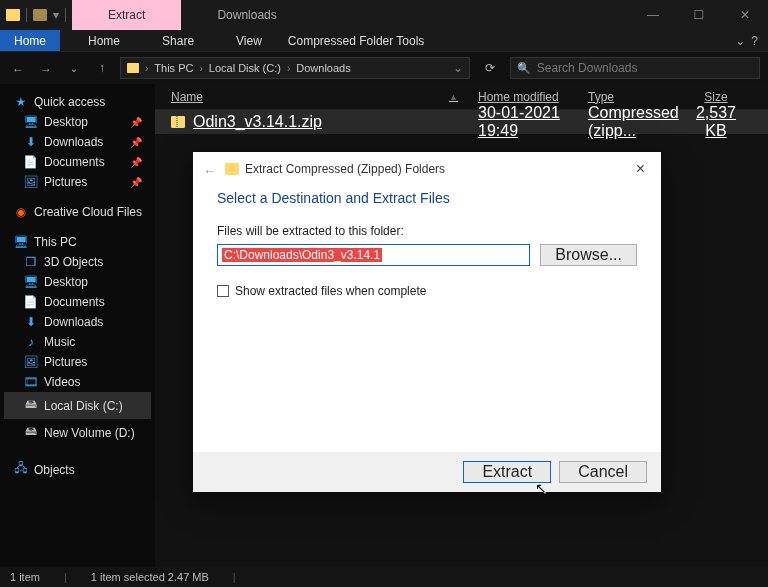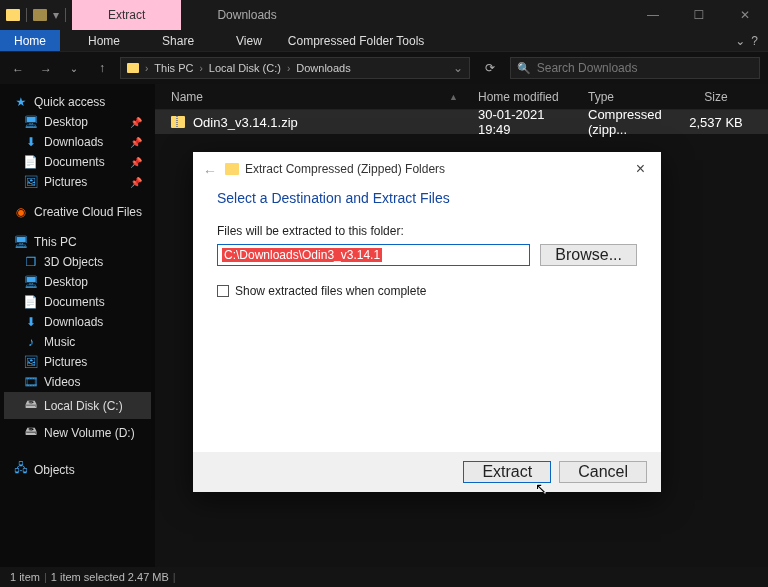--- a/index.html
+++ b/index.html
@@ -49,33 +49,33 @@
 .ico-desktop { color:#3fa9f5; }
 .ico-doc { color:#d0d0d0; }
 .ico-pic { color:#3fa9f5; }
 .ico-cc { color:#ff6600; }
 .ico-pc { color:#3fa9f5; }
 .ico-drive { color:#bbb; }
 .ico-net { color:#3fa9f5; }
 .ico-music { color:#3fa9f5; }
 
 .cols { display:flex; height:26px; align-items:center; border-bottom:1px solid #222; color:#bbb; font-size:12px; }
-.col { padding:0 10px; }
+.col { padding:0 10px;text-decoration:underline; }
 .col-name { flex:1; padding-left:16px; display:flex; align-items:center; gap:4px;}
 .col-date { width:110px; }
 .col-type { width:100px; }
 .col-size { width:90px; text-align:center; padding-right:24px;}
-.row { display:flex; height:24px; align-items:center; font-size:13px; }
+.row { display:flex; height:24px; align-items:center; font-size:16px; }
 .row.sel { background:#2a2a2a; }
 .row .col-name { display:flex; align-items:center; gap:8px; padding-left:16px;}
 .zip-ico { width:14px; height:12px; background:#ffd86b; border-radius:1px; position:relative;}
 .zip-ico:after{content:""; position:absolute; left:5px; top:0; width:2px; height:100%; background:repeating-linear-gradient(#888 0 1px, transparent 1px 2px);}
 
 
-.status { position:absolute; bottom:0; left:0; right:0; height:20px; background:#141414; display:flex; align-items:center; padding:0 10px; gap:4px; color:#bbb; font-size:11px;}
+.status { position:absolute; bottom:0; left:0; right:0; height:20px; background:#141414; display:flex; align-items:center; padding:0 10px; gap:24px; color:#bbb; font-size:11px;}
 .status .sepbar{color:#555;}
 
 
 .dialog { position:absolute; left:193px; top:152px; width: 468px; height: 340px; background:#fff; color:#222; box-shadow:0 8px 28px rgba(0,0,0,0.6); }
 .dlg-head { height:34px; display:flex; align-items:center; padding:0 10px; }
 .dlg-back { color:#999; font-size:14px; margin-right:8px;}
 .dlg-title-ico { width:14px; height:12px; background:#ffd86b; border-radius:1px; margin-right:6px;}
 .dlg-title { font-size:12px; color:#333;}
 .dlg-close { margin-left:auto; font-size:16px; color:#444; padding:0 6px;}
 .dlg-body { padding: 4px 24px 0 24px; }

